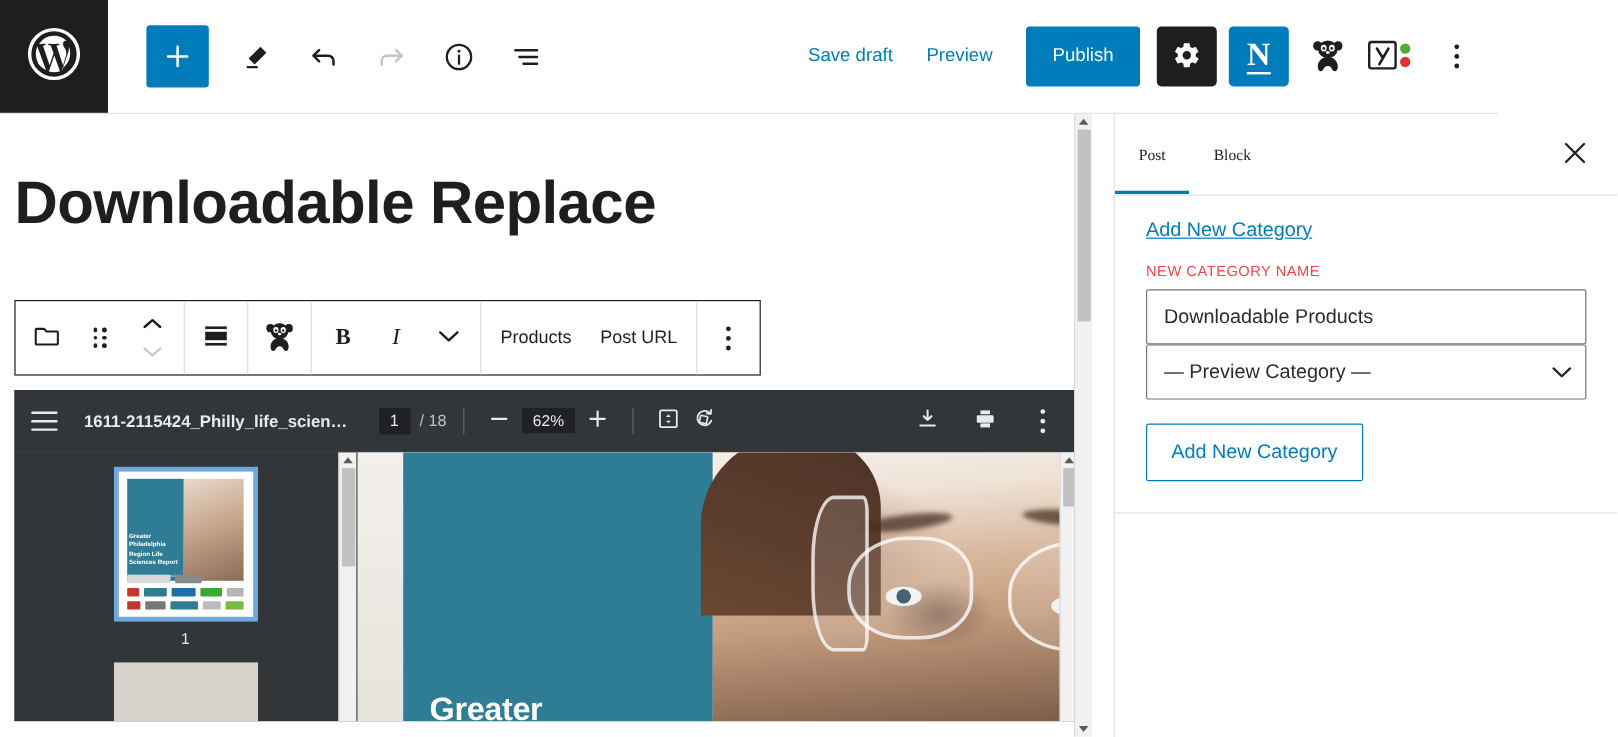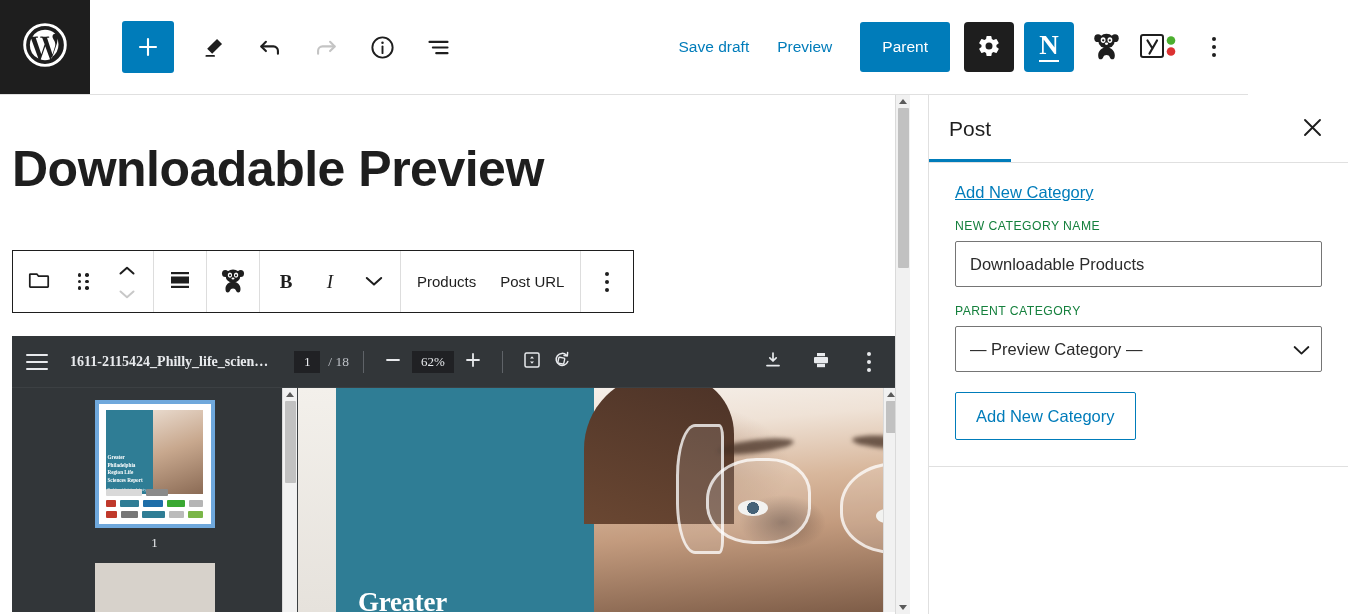--- a/index.html
+++ b/index.html
@@ -111,23 +111,23 @@
   }
   .bt-item.text { padding: 0 12px; min-width: auto; }
   .bt-item.bold { font-weight: bold; font-size: 19px; font-family: "Liberation Serif", serif;}
   .bt-item.italic { font-style: italic; font-size: 19px; font-family: "Liberation Serif", serif;}
   .dragdots { display: grid; grid-template-columns: 1fr 1fr; gap: 3px 4px; }
   .dragdots i { width: 3.5px; height: 3.5px; background: #1e1e1e; border-radius: 50%; display:block;}
   .movers { display: flex; flex-direction: column; align-items: center; gap: 7px; }
 
   
   #pdf-viewer {
-    position: absolute; left: 12px; top: 241px;
+    position: absolute; left: 12px; top: 230px;
     width: 886px; height: 276px;
-    background: #323639; overflow: hidden; font-family: Liberation Serif, serif;
+    background: #323639; overflow: hidden;
   }
   #pdf-toolbar {
     height: 52px; background: #323639; display: flex; align-items: center;
     color: #e8eaed; font-size: 13.5px; padding: 0 14px;
     border-bottom: 1px solid #3c4043;
   }
   .hamburger { display: flex; flex-direction: column; gap: 5px; width: 22px; cursor:pointer; margin-right:22px;}
   .hamburger i { height: 2px; background: #e8eaed; display: block; border-radius: 1px;}
   #pdf-filename {
     font-weight: bold; font-size: 14px; color: #e8eaed;
@@ -234,36 +234,36 @@
   #sidebar {
     position: absolute; right: 0; top: 95px; width: 420px; height: 519px;
     background: #fff; border-left: 1px solid #e0e0e0; overflow: hidden;
   }
   #sb-tabs {
     height: 68px; display: flex; align-items: center;
     border-bottom: 1px solid #e0e0e0; position: relative;
   }
   .sb-tab {
     background: none; border: none; cursor: pointer;
-    font-size: 21px; color: #1e1e1e; padding: 0 20px; height: 67px;
-    font-family: Liberation Sans, sans-serif;
+    font-size: 13px; color: #1e1e1e; padding: 0 20px; height: 67px;
+    font-family: Liberation Serif, serif;
   }
   .sb-tab.active { font-weight: normal; box-shadow: inset 0 -3px 0 #007cba; }
   #sb-close {
     margin-left: auto; background: none; border: none; cursor: pointer;
     width: 52px; height: 52px; display: flex; align-items: center; justify-content: center;
     margin-right: 10px;
   }
   #sb-content { padding: 20px 26px 0 26px; }
   #add-new-cat-link {
     color: #007cba; text-decoration: underline; font-size: 16.5px;
     display: inline-block; cursor: pointer;
   }
   .field-label {
-    font-size: 12.2px; letter-spacing: .45px; color: #15803d;
+    font-size: 12.2px; letter-spacing: .45px; color: #ef4444;
     text-transform: uppercase; margin: 17px 0 8px 0; display: block;
   }
   .text-input {
     width: 100%; height: 46px; border: 1px solid #757575; border-radius: 2px;
     padding: 0 14px; font-size: 16.5px; color: #2b2b2b;
     font-family: "Liberation Sans", sans-serif; background: #fff;
   }
   .select-wrap { position: relative; width: 100%; }
   .select-input {
     width: 100%; height: 46px; border: 1px solid #757575; border-radius: 2px;
@@ -347,21 +347,21 @@
         <svg width="27" height="27" viewBox="0 0 24 24">
           <path d="M4 7h16M7 12h13M10 17h10" stroke="#1e1e1e" stroke-width="1.9" stroke-linecap="round"></path>
         </svg>
       </span>
     </button>
   </div>
 
   <div class="tb-right">
     <button class="link-btn">Save draft</button>
     <button class="link-btn">Preview</button>
-    <button id="publish-btn">Parent</button>
+    <button id="publish-btn">Publish</button>
     <button id="settings-gear-btn">
       <span>
         <svg width="24" height="24" viewBox="0 0 24 24" fill="#fff">
           <path d="M19.4 13c.04-.33.06-.66.06-1s-.02-.67-.07-1l2.1-1.6a.5.5 0 0 0 .13-.64l-2-3.46a.5.5 0 0 0-.6-.22l-2.5 1a7.3 7.3 0 0 0-1.7-1l-.38-2.65a.5.5 0 0 0-.5-.43h-4a.5.5 0 0 0-.5.43L9.1 5.08a7.6 7.6 0 0 0-1.72 1l-2.5-1a.5.5 0 0 0-.6.22l-2 3.46c-.12.21-.07.48.12.63L4.5 11a8 8 0 0 0 0 2l-2.1 1.62a.5.5 0 0 0-.12.63l2 3.46c.12.22.38.3.6.22l2.5-1c.52.4 1.1.74 1.72 1l.37 2.65c.04.25.25.43.5.43h4c.25 0 .46-.18.5-.43l.38-2.65c.62-.26 1.2-.6 1.7-1l2.5 1c.23.08.49 0 .61-.22l2-3.46a.5.5 0 0 0-.12-.63L19.4 13ZM12 15.5a3.5 3.5 0 1 1 0-7 3.5 3.5 0 0 1 0 7Z"></path>
         </svg>
       </span>
     </button>
     <button id="newsletter-btn">
       <span class="n-glyph">N</span>
     </button>
@@ -395,21 +395,21 @@
           <i></i>
           <i></i>
           <i></i>
         </span>
     </button>
   </div>
 </div>
 
 <div id="editor-area">
 
-  <h1 id="post-title">Downloadable Preview</h1>
+  <h1 id="post-title">Downloadable Replace</h1>
 
   <div id="block-toolbar">
     <div class="bt-group">
       <button class="bt-item">
         <span>
           <svg width="26" height="26" viewBox="0 0 24 24" fill="none">
             <path d="M4 6.5h6l1.6 2H20a.5.5 0 0 1 .5.5v9a.5.5 0 0 1-.5.5H4a.5.5 0 0 1-.5-.5V7a.5.5 0 0 1 .5-.5Z" stroke="#1e1e1e" stroke-width="1.6" stroke-linejoin="round"></path>
           </svg>
         </span>
       </button>
@@ -640,36 +640,36 @@
     <div class="thumb" style="height:160px;"></div>
     <div style="flex:1"></div>
     <div class="arrow-dn"></div>
   </div>
 </div>
 
 <div id="sidebar">
 
   <div id="sb-tabs">
     <button class="sb-tab active">Post</button>
+    <button class="sb-tab">Block</button>
     <button id="sb-close">
       <span>
         <svg width="21" height="21" viewBox="0 0 21 21">
             <path d="M3 3l15 15M18 3L3 18" stroke="#1e1e1e" stroke-width="1.9" stroke-linecap="round"></path>
           </svg>
       </span>
     </button>
   </div>
 
   <div id="sb-content">
     <a id="add-new-cat-link">Add New Category</a>
 
     <label class="field-label">NEW CATEGORY NAME</label>
     <input class="text-input" type="text" value="Downloadable Products" style="">
 
-    <label class="field-label">PARENT CATEGORY</label>
     <div class="select-wrap">
       <div class="select-input">— Preview Category —</div>
       <span class="chev">
         <svg width="17" height="11" viewBox="0 0 17 11">
             <path d="M1.6 2L8.5 8.6 15.4 2" stroke="#1e1e1e" stroke-width="1.8" fill="none" stroke-linecap="round" stroke-linejoin="round"></path>
           </svg>
       </span>
     </div>
 
     <button id="add-cat-btn">Add New Category</button>

